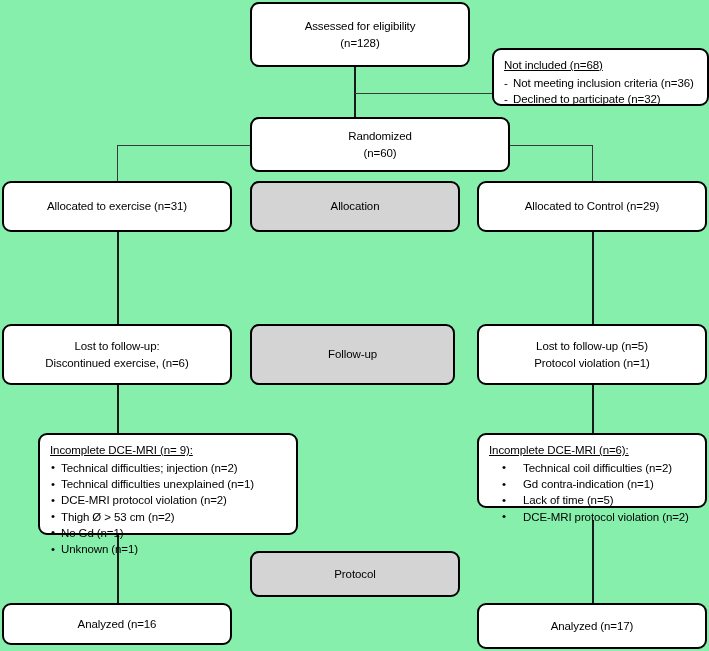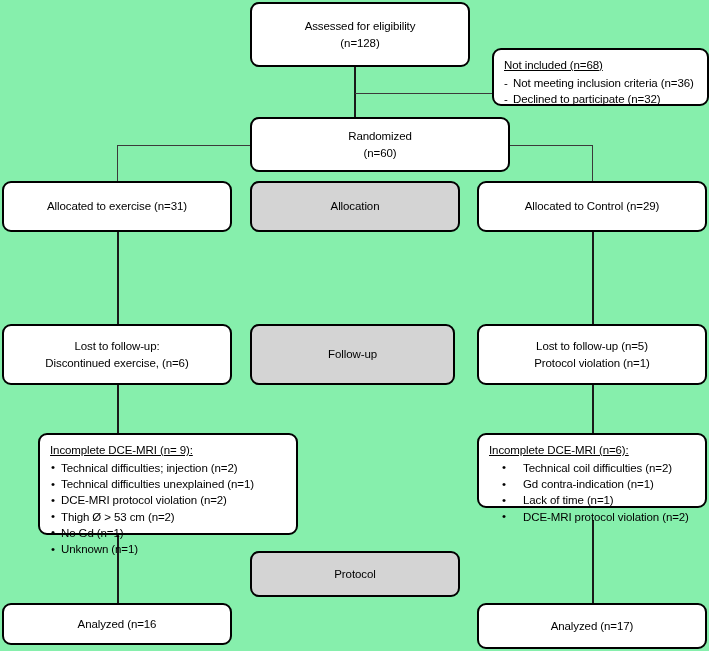--- a/index.html
+++ b/index.html
@@ -174,21 +174,21 @@
       <li>No Gd (n=1)</li>
       <li>Unknown (n=1)</li>
     </ul>
   </div>
 
   <div class="box listbox" style="left:477px; top:433px; width:230px; height:75px;">
     <span class="list-head">Incomplete DCE-MRI (n=6):</span>
     <ul class="items bullet-wide">
       <li>Technical coil difficulties (n=2)</li>
       <li>Gd contra-indication (n=1)</li>
-      <li>Lack of time (n=1)</li>
+      <li>Lack of time (n=5)</li>
       <li>DCE-MRI protocol violation (n=2)</li>
     </ul>
   </div>
 
   <div class="box gray" style="left:250px; top:551px; width:210px; height:46px;">
     <span class="ln">Protocol</span>
   </div>
 
   <div class="box" style="left:2px; top:603px; width:230px; height:42px;">
     <span class="ln">Analyzed (n=16</span>

